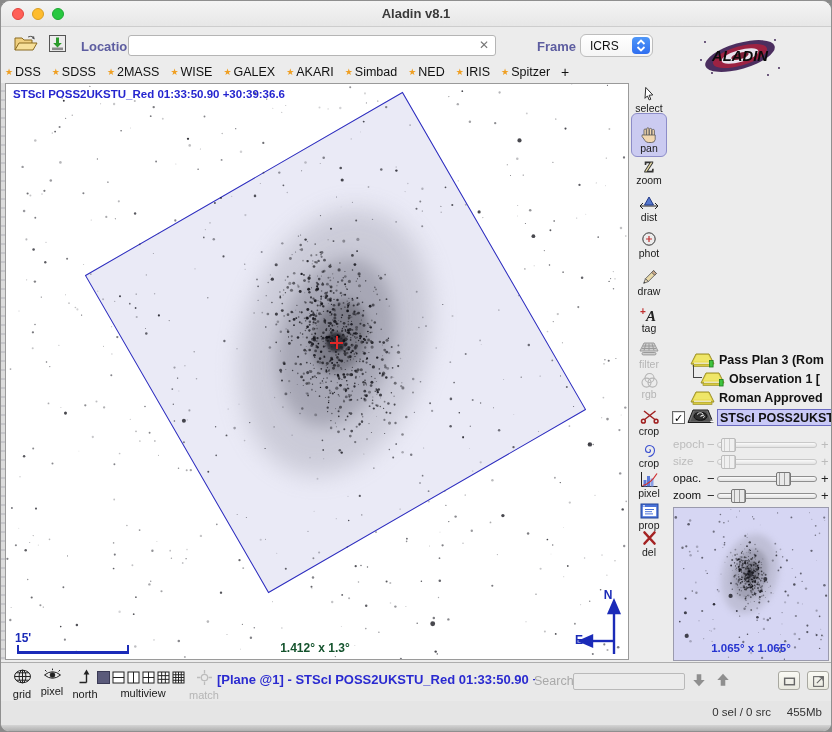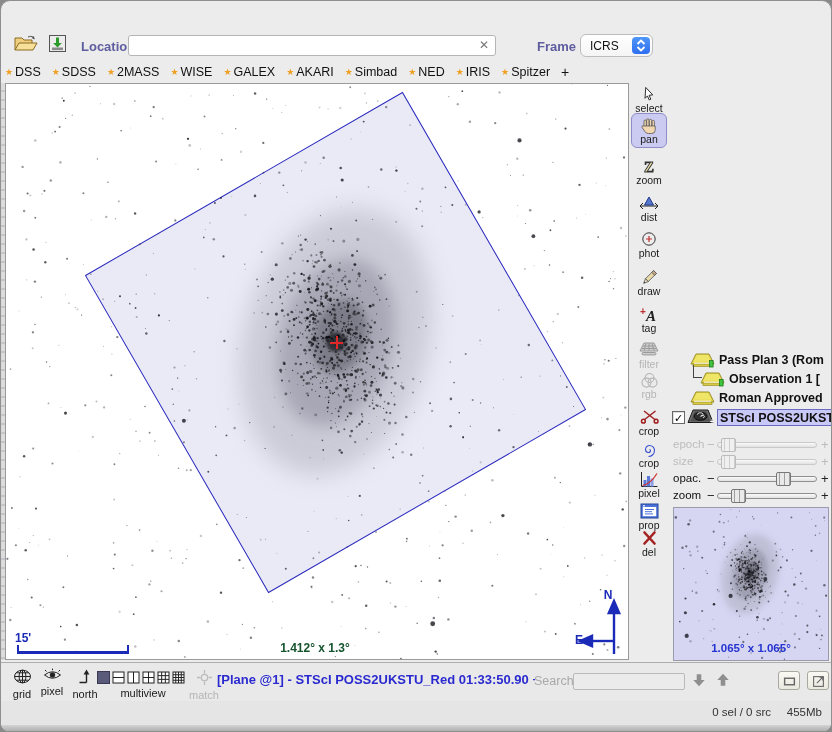--- a/index.html
+++ b/index.html
@@ -59,21 +59,21 @@
   #compass-e { position:absolute; left:566px; top:549px; width:14px; text-align:center; font-size:12px; font-weight:bold; color:#1b2bb8; z-index:6;}
   
   #left-strip { position:absolute; left:0; top:82px; width:4px; height:577px;
     background:repeating-linear-gradient(180deg,#dcdcdc 0 7px,#c6c6ca 7px 9px); }
   
   #tool-column { position:absolute; left:628px; top:82px; width:40px; height:577px; }
   .tool { position:absolute; left:0; width:40px; text-align:center; cursor:pointer; }
   .tool .ticon { display:block; height:17px; }
   .tool .tlabel { display:block; font-size:10.5px; color:#1a1a1a; line-height:11px; }
   .tool.disabled .tlabel { color:#b5b5b5; }
-  .tool.active { left:2px; width:36px; background:#cbcbf1; border:1px solid #8d8dc9; border-radius:6px; padding:3px 0 2px; }
+  .tool.active { left:2px; width:36px; background:#cbcbf1; border:1px solid #8d8dc9; border-radius:6px; padding:12px 0 2px; }
   
   .stack-row { position:absolute; height:18px; cursor:pointer; }
   .stack-label { position:absolute; font-size:12.5px; font-weight:bold; color:#111; white-space:nowrap; }
   .stack-label.selected { background:#c9c9f7; border:1px solid #6b6bc0; padding:0 2px; height:17px; line-height:16px; overflow:hidden; }
   .tree-elbow { position:absolute; width:9px; height:13px; border-left:1px solid #444; border-bottom:1px solid #444; }
   .stack-check { position:absolute; width:13px; height:13px; background:#fff; border:1px solid #666;
     box-shadow:inset 1px 1px 0 #ddd; font-size:11px; line-height:12px; text-align:center; color:#000; cursor:pointer; }
   
   .slider-row { position:absolute; left:668px; width:164px; height:15px; }
   .sl-label { position:absolute; left:4px; top:1px; font-size:11.5px; font-weight:normal; color:#111; }
@@ -111,20 +111,28 @@
   #sel-count { position:absolute; right:60px; top:5px; font-size:11.5px; color:#333; }
   #mem { position:absolute; right:9px; top:5px; font-size:11.5px; color:#333; }
   #bottom-edge { position:absolute; left:0; top:724px; right:0; height:8px;
     background:linear-gradient(#d4d4d4,#a2a2a2); }
 </style>
 </head>
 <body>
 
 <div id="window">
 
+  <div class="titlebar">
+    <div class="lights">
+      <div class="light red"></div>
+      <div class="light yellow"></div>
+      <div class="light green"></div>
+    </div>
+    <div class="win-title">Aladin v8.1</div>
+  </div>
 
   <div class="toolbar">
     <span class="tb-icon" style="left:13px;">
       <svg width="24" height="19" viewBox="0 0 24 19">
           <path d="M1 16 V4 h7 l2 2 h8 v3" fill="#f0d080" stroke="#8a6a20"></path>
           <path d="M1 16 L5 9 h18 l-4 7 Z" fill="#f7e09a" stroke="#8a6a20"></path>
           <path d="M14 3 q5 -2 6 2" fill="none" stroke="#555"></path>
           <path d="M20 2 l0.6 3.4 -3 -1.4 Z" fill="#555"></path>
         </svg>
     </span>
@@ -144,20 +152,39 @@
       <span>ICRS</span>
       <span id="frame-stepper">
         <svg width="18" height="17" viewBox="0 0 18 17">
             <path d="M5.5 7 L9 3.5 L12.5 7" fill="none" stroke="#fff" stroke-width="1.8"></path>
             <path d="M5.5 10 L9 13.5 L12.5 10" fill="none" stroke="#fff" stroke-width="1.8"></path>
           </svg>
       </span>
     </div>
   </div>
 
+  <div id="logo">
+    <svg width="88" height="46" viewBox="0 0 88 46">
+      <g transform="rotate(-16 44 23)">
+        <ellipse cx="44" cy="23" rx="36" ry="13" fill="#3a1a50" opacity="0.9"></ellipse>
+        <ellipse cx="44" cy="23" rx="28" ry="9.5" fill="#9c2242"></ellipse>
+        <ellipse cx="44" cy="23" rx="19" ry="6" fill="#e9e4ee"></ellipse>
+        <ellipse cx="44" cy="23" rx="9" ry="3.2" fill="#7e2038"></ellipse>
+      </g>
+      <g fill="#32154a">
+        <circle cx="9" cy="9" r="0.9"></circle>
+          <circle cx="16" cy="40" r="0.9"></circle>
+          <circle cx="79" cy="7" r="0.9"></circle>
+        <circle cx="83" cy="35" r="0.9"></circle>
+          <circle cx="5" cy="27" r="0.9"></circle>
+          <circle cx="72" cy="42" r="0.9"></circle>
+      </g>
+      <text x="44" y="28" text-anchor="middle" font-size="14" font-weight="bold" font-style="italic" fill="#0b0b0b" textLength="56" lengthAdjust="spacingAndGlyphs">ALADIN</text>
+    </svg>
+  </div>
 
   <div class="tabsrow" id="tabsrow">
       <div class="stab">
         <span class="star">★</span>
         <span>DSS</span>
       </div>
       <div class="stab">
         <span class="star">★</span>
         <span>SDSS</span>
       </div>
@@ -1505,20 +1532,21 @@
         <circle cx="513.5" cy="56.4" r="2.11" fill="#1a1a22" opacity="0.8"></circle>
         <circle cx="336.2" cy="96.0" r="1.58" fill="#1a1a22" opacity="0.8"></circle>
         <circle cx="426.7" cy="539.7" r="2.44" fill="#1a1a22" opacity="0.8"></circle>
         <circle cx="266.3" cy="195.2" r="1.65" fill="#1a1a22" opacity="0.8"></circle>
         <circle cx="583.9" cy="360.4" r="2.22" fill="#1a1a22" opacity="0.8"></circle>
         <circle cx="496.9" cy="431.6" r="1.68" fill="#1a1a22" opacity="0.8"></circle>
         <circle cx="527.4" cy="152.2" r="1.90" fill="#1a1a22" opacity="0.8"></circle>
       </svg>
     <div id="crosshair-h"></div>
     <div id="crosshair-v"></div>
+    <div id="overlay-title">STScI POSS2UKSTU_Red 01:33:50.90 +30:39:36.6</div>
     <div id="scale-label">15'</div>
     <div id="scale-bracket"></div>
     <div id="fov-label">1.412° x 1.3°</div>
     <div id="compass-n">N</div>
     <div id="compass-e">E</div>
     <svg id="compass" width="64" height="68" viewBox="0 0 64 68">
       <g stroke="#1b2bb8" stroke-width="2.4" fill="#1b2bb8">
         <line x1="42" y1="62" x2="42" y2="19"></line>
         <polygon points="42,9 36.8,21 47.2,21"></polygon>
         <line x1="42" y1="49" x2="17" y2="49"></line>

